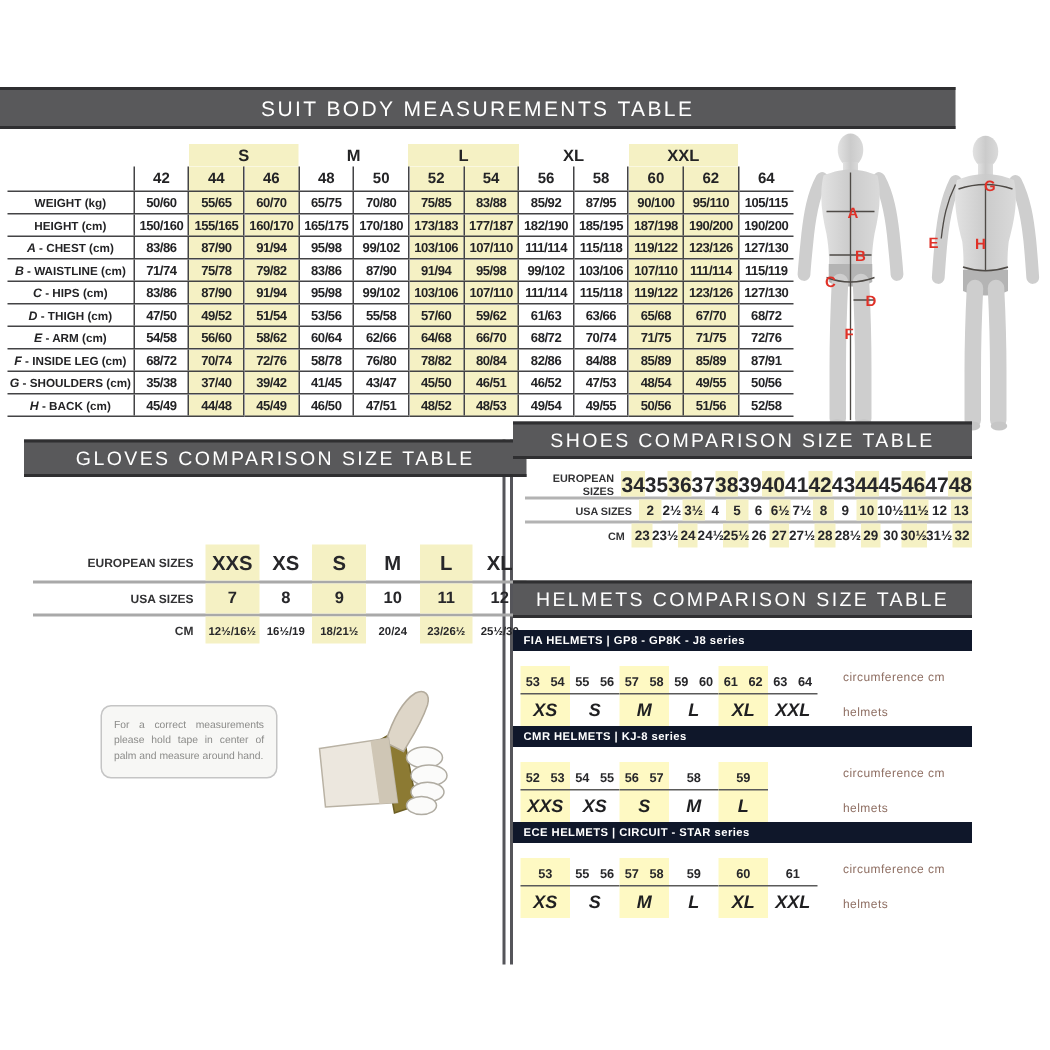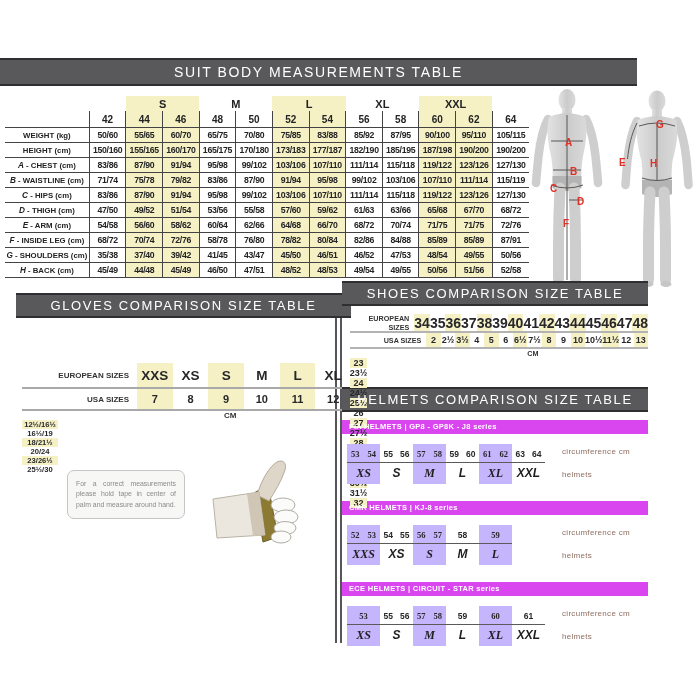--- a/index.html
+++ b/index.html
@@ -45,21 +45,21 @@
   
   .comp-table{margin-top:45px;margin-left:6px;}
   .crow{display:flex;align-items:center;}
   .clabel{width:108px;text-align:right;padding-right:8px;font-size:8px;font-weight:bold;color:#333335;}
   .ccell{width:36px;text-align:center;font-weight:bold;color:#27272a;align-self:stretch;
          display:flex;align-items:center;justify-content:center;}
   .crow-european{height:24px;border-bottom:2px solid #a9a9a9;}
   .crow-european .ccell{font-size:13.5px;}
   .crow-usa{height:20px;border-bottom:2px solid #a9a9a9;}
   .crow-usa .ccell{font-size:11px;}
-  .crow-cm{height:18px;flex-direction:column;}
+  .crow-cm{height:18px;}
   .crow-cm .ccell{font-size:7.6px;}
 
   .shoes.comp-table{margin-top:8px;margin-left:8px;}
   .shoes .clabel{width:84px;font-size:7.2px;padding-right:5px;}
   .shoes .ccell{width:17px;}
   .shoes .crow-european{height:17px;border-bottom:2px solid #b3b3b3;}
   .shoes .crow-european .ccell{font-size:14px;}
   .shoes .crow-usa{height:14px;border-bottom:2px solid #b3b3b3;}
   .shoes .crow-usa .ccell{font-size:9px;}
   .shoes .crow-cm{height:16px;}
@@ -72,27 +72,27 @@
      clip-path:polygon(0 17%,58% 17%,58% 0,100% 50%,58% 100%,58% 83%,0 83%);}
   .nota-arrow span{position:absolute;left:3px;top:50%;transform:translateY(-50%);
      color:#ececec;font-size:7.5px;font-weight:bold;letter-spacing:.5px;}
   .nota-box{width:100px;margin-left:3px;margin-top:7px;border:1px solid #c5c5c5;border-radius:7px;
      background:#f7f7f5;color:#8b8b89;font-size:6.9px;line-height:1.5;padding:8px;text-align:justify;}
   .glove-illu{margin-left:22px;margin-top:-6px;}
 
   
   #helmets-bar{margin-top:22px;}
   .helmet-section{margin-top:8px;}
-  .helmet-section + .helmet-section{margin-top:17px;}
-  .series-bar{height:14px;line-height:14px;background:#d946ef;color:#fff;
+  .helmet-section + .helmet-section{margin-top:0;}
+  .series-bar{height:14px;line-height:14px;background:#0f172a;color:#fff;
      font-size:7.5px;font-weight:bold;padding-left:7px;letter-spacing:.3px;}
   .helmet-body{position:relative;margin:10px 0 0 5px;}
   .hgroups{display:inline-flex;vertical-align:top;}
   .hgroup{width:33px;}
-  .hgroup.hl{background:#c4b5fd;font-family:Liberation Serif, serif;}
+  .hgroup.hl{background:#fef9c3;}
   .circs{display:flex;justify-content:space-around;align-items:flex-end;height:15px;
      padding-bottom:3px;border-bottom:1px solid #5a5a5a;font-size:8.5px;font-weight:bold;color:#27272a;}
   .hsize{height:21px;line-height:21px;text-align:center;font-size:12px;font-weight:bold;font-style:italic;color:#1f1f21;}
   .hlabels{position:absolute;left:215px;top:0;}
   .hlab-circ{height:19px;line-height:16px;font-size:8px;color:#8f6f63;letter-spacing:.3px;}
   .hlab-size{height:21px;line-height:23px;font-size:8px;color:#8f6f63;letter-spacing:.3px;}
 </style>
 </head>
 <body>
 

